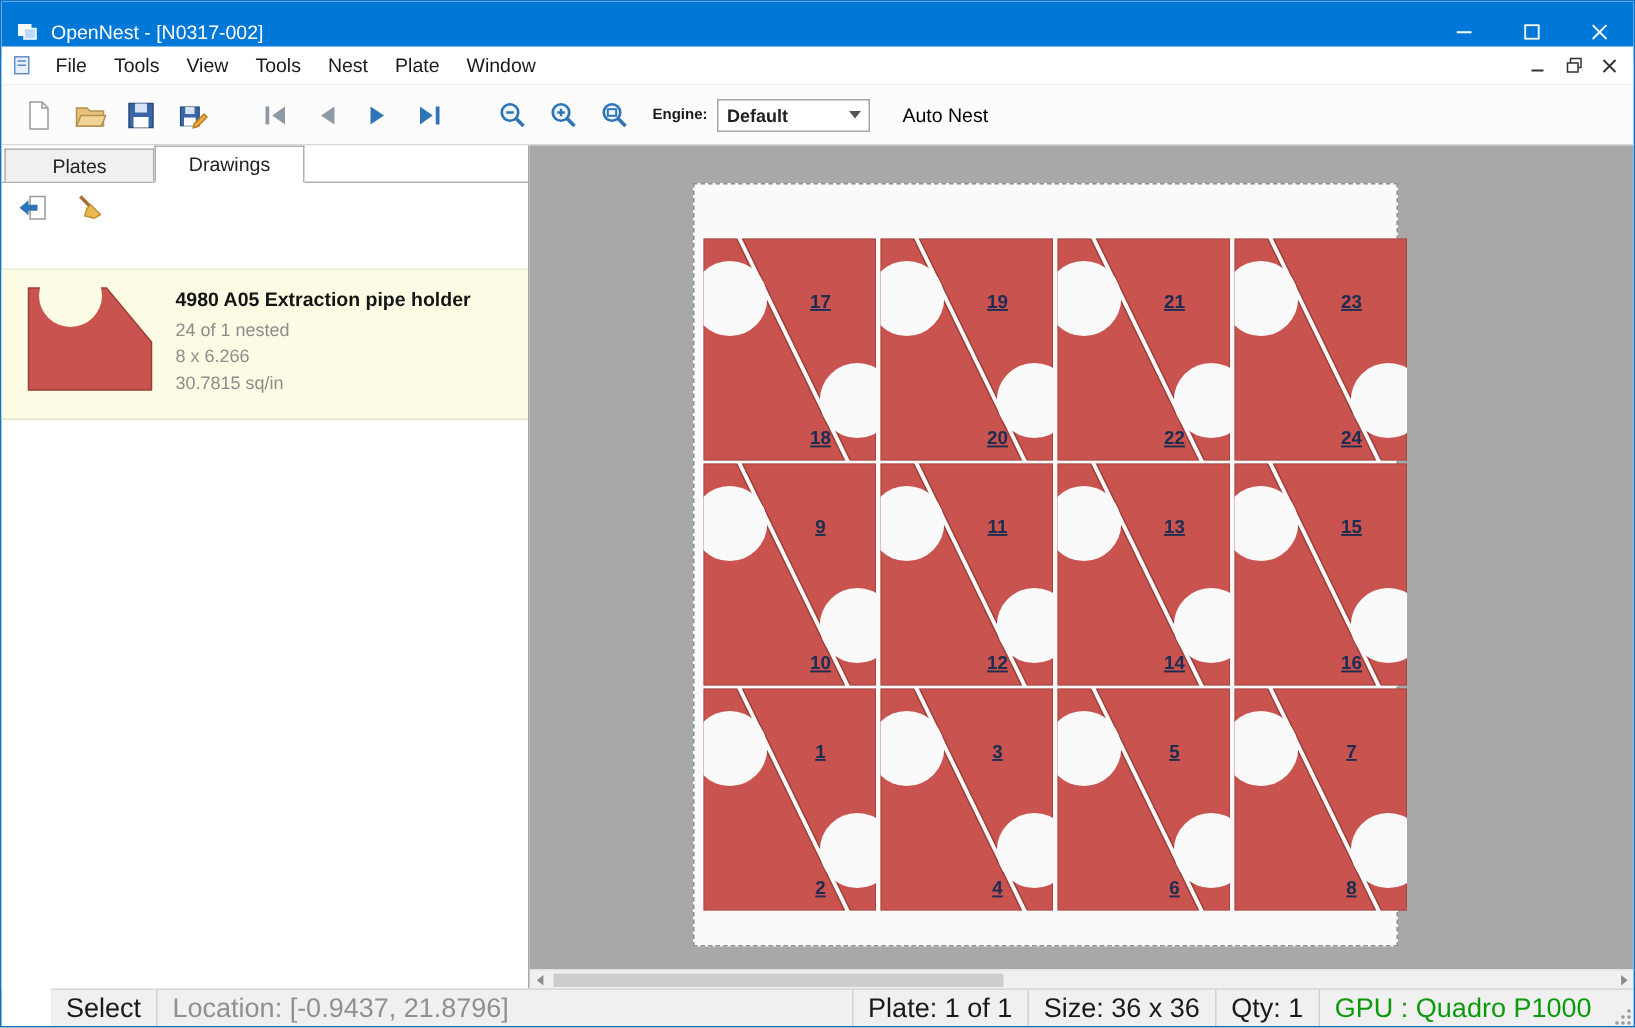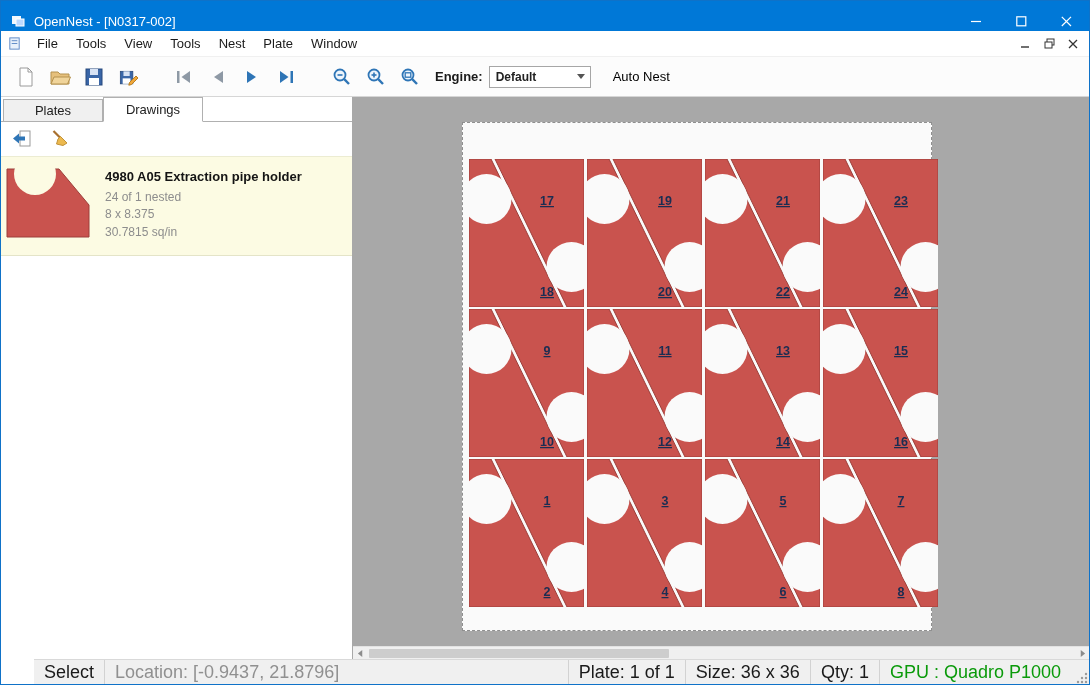--- a/index.html
+++ b/index.html
@@ -21,37 +21,37 @@
     display:flex;align-items:center;font-size:13px;color:#1a1a1a;border-bottom:1px solid #f0f0f0;box-sizing:border-box;}
   #menubar .child-icon{margin:0 6px 0 6px;display:flex;}
   .menu-item{padding:0 9px;line-height:25px;cursor:default;}
   #mdi-controls{margin-left:auto;display:flex;align-items:center;padding-right:4px;}
   .mdi-btn{width:24px;height:20px;display:flex;align-items:center;justify-content:center;color:#333;}
   
   #toolbar{position:absolute;left:0;top:56px;right:0;height:40px;background:#fcfcfc;
     border-bottom:1px solid #d6d6d6;box-sizing:border-box;display:flex;align-items:center;padding-left:8px;}
   .tbtn{width:34px;height:34px;display:flex;align-items:center;justify-content:center;border-radius:2px;}
   .tgap{width:22px;height:1px;}
-  .engine-label{font-size:13px;font-weight:bold;color:#1a1a1a;margin:0 6px 0 8px;}
+  .engine-label{font-size:10px;font-weight:bold;color:#1a1a1a;margin:0 6px 0 8px;}
   .combo{width:102px;height:22px;border:1px solid #a6a6a6;background:#fff;display:flex;align-items:center;
     font-size:12px;color:#222;padding-left:6px;box-sizing:border-box;font-weight:bold;}
   .combo .combo-arrow{margin-left:auto;margin-right:5px;width:0;height:0;
     border-left:4px solid transparent;border-right:4px solid transparent;border-top:5px solid #555;}
   .autonest{font-size:13px;color:#000000;margin-left:16px;padding:4px 6px;}
   
   #panel{position:absolute;left:0;top:96px;width:352px;bottom:25px;background:#fff;
     border-right:1px solid #a8a8a8;box-sizing:border-box;}
   #tabbar{position:relative;height:25px;border-bottom:1px solid #b0b0b0;display:flex;align-items:flex-end;padding-left:2px;box-sizing:border-box;}
   .tab{height:22px;width:100px;display:flex;align-items:center;justify-content:center;font-size:13px;color:#222;
     border:1px solid #b0b0b0;border-bottom:none;background:#f0f0f0;box-sizing:border-box;position:relative;}
   .tab.active{height:25px;background:#fff;z-index:2;margin-bottom:-1px;border-bottom:1px solid #fff;}
   #panel-toolbar{height:34px;display:flex;align-items:center;padding-left:6px;gap:8px;}
   .ptbtn{width:28px;height:28px;display:flex;align-items:center;justify-content:center;border:1px solid transparent;}
-  #drawing-item{display:flex;gap:12px;padding:6px 8px 8px 0;background:var(--selected-bg,#fcfbe3);
-    border-top:1px solid #ececd2;border-bottom:1px solid #e4e4c8;}
+  #drawing-item{display:flex;gap:12px;padding:6px 8px 8px 12px;background:var(--selected-bg,#fcfbe3);
+    border-top:1px solid #ececd2;border-bottom:1px solid #e4e4c8;margin-top:23px;}
   #drawing-item .thumb{flex:0 0 auto;}
   #drawing-item .info{padding-top:6px;}
   #drawing-item .title{font-size:13px;font-weight:bold;color:#141414;margin-bottom:5px;}
   #drawing-item .meta{font-size:12px;color:#8d8d8d;line-height:1.45;}
   
   #canvas{position:absolute;left:352px;top:96px;right:0;bottom:25px;background:var(--canvas,#a8a8a8);overflow:hidden;}
   #plate{position:absolute;left:109px;top:25px;width:470px;height:509px;background:var(--plate-bg,#fafafa);
     border:1px dashed #8f8f8f;box-sizing:border-box;}
   #plate svg{position:absolute;left:0;top:0;}
   #hscroll{position:absolute;left:0;right:0;bottom:0;height:13px;background:#f0f0f0;border-top:1px solid #e2e2e2;box-sizing:border-box;}
@@ -246,21 +246,21 @@
       <div class="thumb">
         <svg width="92" height="80" viewBox="0 0 92 80">
           <rect x="0" y="0" width="92" height="80" fill="#ffffff" opacity="0"></rect>
           <path class="thumb-part" d="M6 6 L58 6 L88 42 L88 74 L6 74 Z"></path>
           <circle cx="34" cy="11" r="21" fill="#fcfbe3"></circle>
         </svg>
       </div>
       <div class="info">
         <div class="title">4980 A05 Extraction pipe holder</div>
         <div class="meta">24 of 1 nested</div>
-        <div class="meta">8 x 8.375</div>
+        <div class="meta">8 x 6.266</div>
         <div class="meta">30.7815 sq/in</div>
       </div>
     </div>
   </div>
 
   <div id="canvas">
     <div id="plate">
       <svg id="nest-svg" width="512" height="507" viewBox="0 0 512 507">
           <defs>
             <clipPath id="cellclip">

